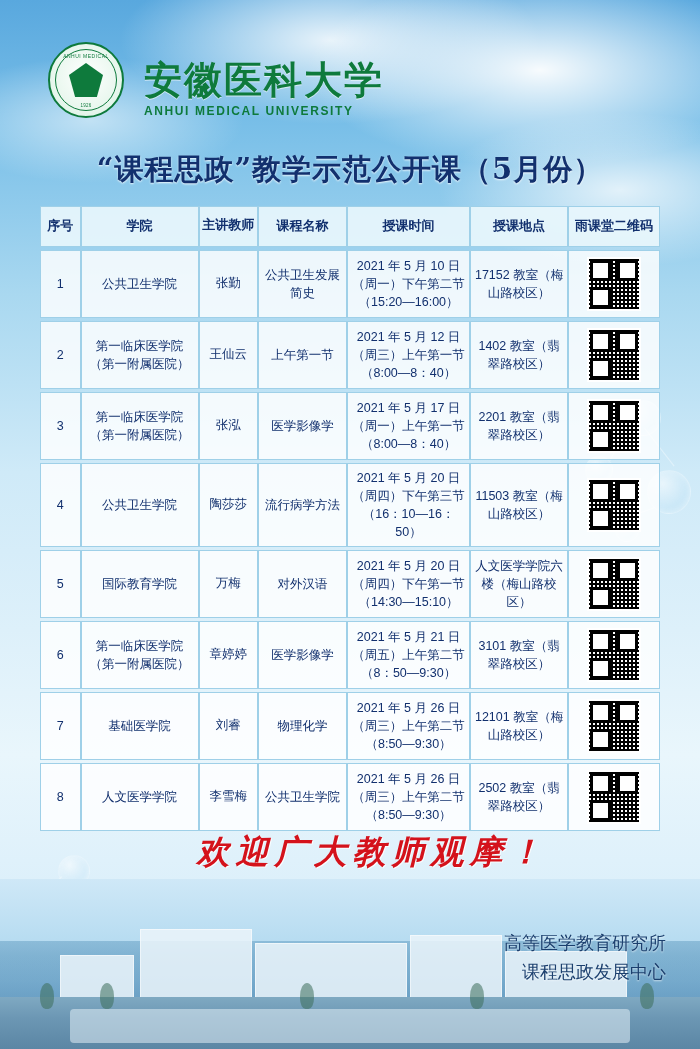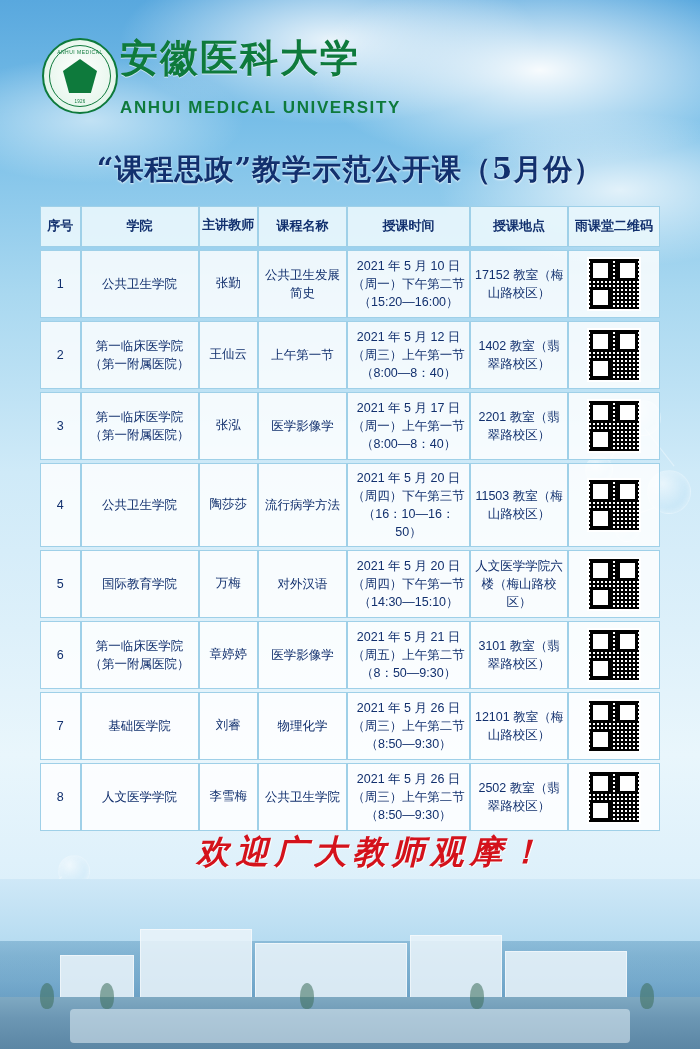--- a/index.html
+++ b/index.html
@@ -24,22 +24,22 @@
 
   
   .mol{position:absolute;pointer-events:none;opacity:.55;}
   .mol .node{position:absolute;border-radius:50%;
     background:radial-gradient(circle at 35% 30%, rgba(255,255,255,.95), rgba(190,225,245,.55) 60%, rgba(150,205,235,.25) 100%);
     box-shadow:0 0 6px rgba(255,255,255,.7) inset;border:1px solid rgba(255,255,255,.6);}
   .mol .link{position:absolute;height:1px;background:rgba(255,255,255,.7);transform-origin:0 0;}
 
   
   .logo-wrap{
-    position:absolute;left:42px;top:38px;width:330px;height:80px;
-    display:flex;align-items:flex-start;gap:2px;
+    position:absolute;left:48px;top:38px;width:330px;height:80px;
+    display:flex;align-items:flex-end;gap:20px;
   }
   .crest{
     width:72px;height:72px;border-radius:50%;
     border:2px solid #0e7a3c;
     background:radial-gradient(circle at 50% 45%, #ffffff 0%, #e9f7ee 60%, #d4efe0 100%);
     position:relative;flex:0 0 auto;
     display:flex;align-items:center;justify-content:center;
   }
   .crest:after{
     content:"";position:absolute;inset:5px;border-radius:50%;border:1px solid #0e7a3c;
@@ -58,22 +58,22 @@
     font-size:4.5px;color:#0e7a3c;letter-spacing:.3px;z-index:3;
   }
   .uni-names{display:flex;flex-direction:column;justify-content:center;}
   .uni-cn{
     font-family:"DejaVu Serif","Liberation Serif",serif;
     font-size:38px;font-weight:bold;color:#0e7a3c;letter-spacing:2px;
     line-height:1.05;white-space:nowrap;
     text-shadow:0 1px 0 rgba(255,255,255,.6);
   }
   .uni-en{
-    font-size:17px;font-weight:bold;color:#0e7a3c;letter-spacing:1.6px;
-    margin-top:20px;white-space:nowrap;
+    font-size:12px;font-weight:bold;color:#0e7a3c;letter-spacing:1.6px;
+    margin-top:4px;white-space:nowrap;
   }
 
   
   .poster-title{
     position:absolute;left:0;right:0;top:150px;text-align:center;
     font-family:"DejaVu Serif","Liberation Serif",serif;
     font-size:29px;font-weight:bold;color:#12306e;letter-spacing:1px;
     text-shadow:0 1px 2px rgba(255,255,255,.85);
   }
 
@@ -329,14 +329,18 @@
     <div class="bldg" style="left:60px;width:72px;height:46px;"></div>
     <div class="ground"></div>
     <div class="plaza"></div>
     <div class="tree" style="left:40px;"></div>
     <div class="tree" style="left:100px;"></div>
     <div class="tree" style="left:300px;"></div>
     <div class="tree" style="left:470px;"></div>
     <div class="tree" style="left:640px;"></div>
   </div>
 
+  <div class="footer-org">
+    <div>高等医学教育研究所</div>
+    <div>课程思政发展中心</div>
+  </div>
 
 </div>
 
 </body></html>

